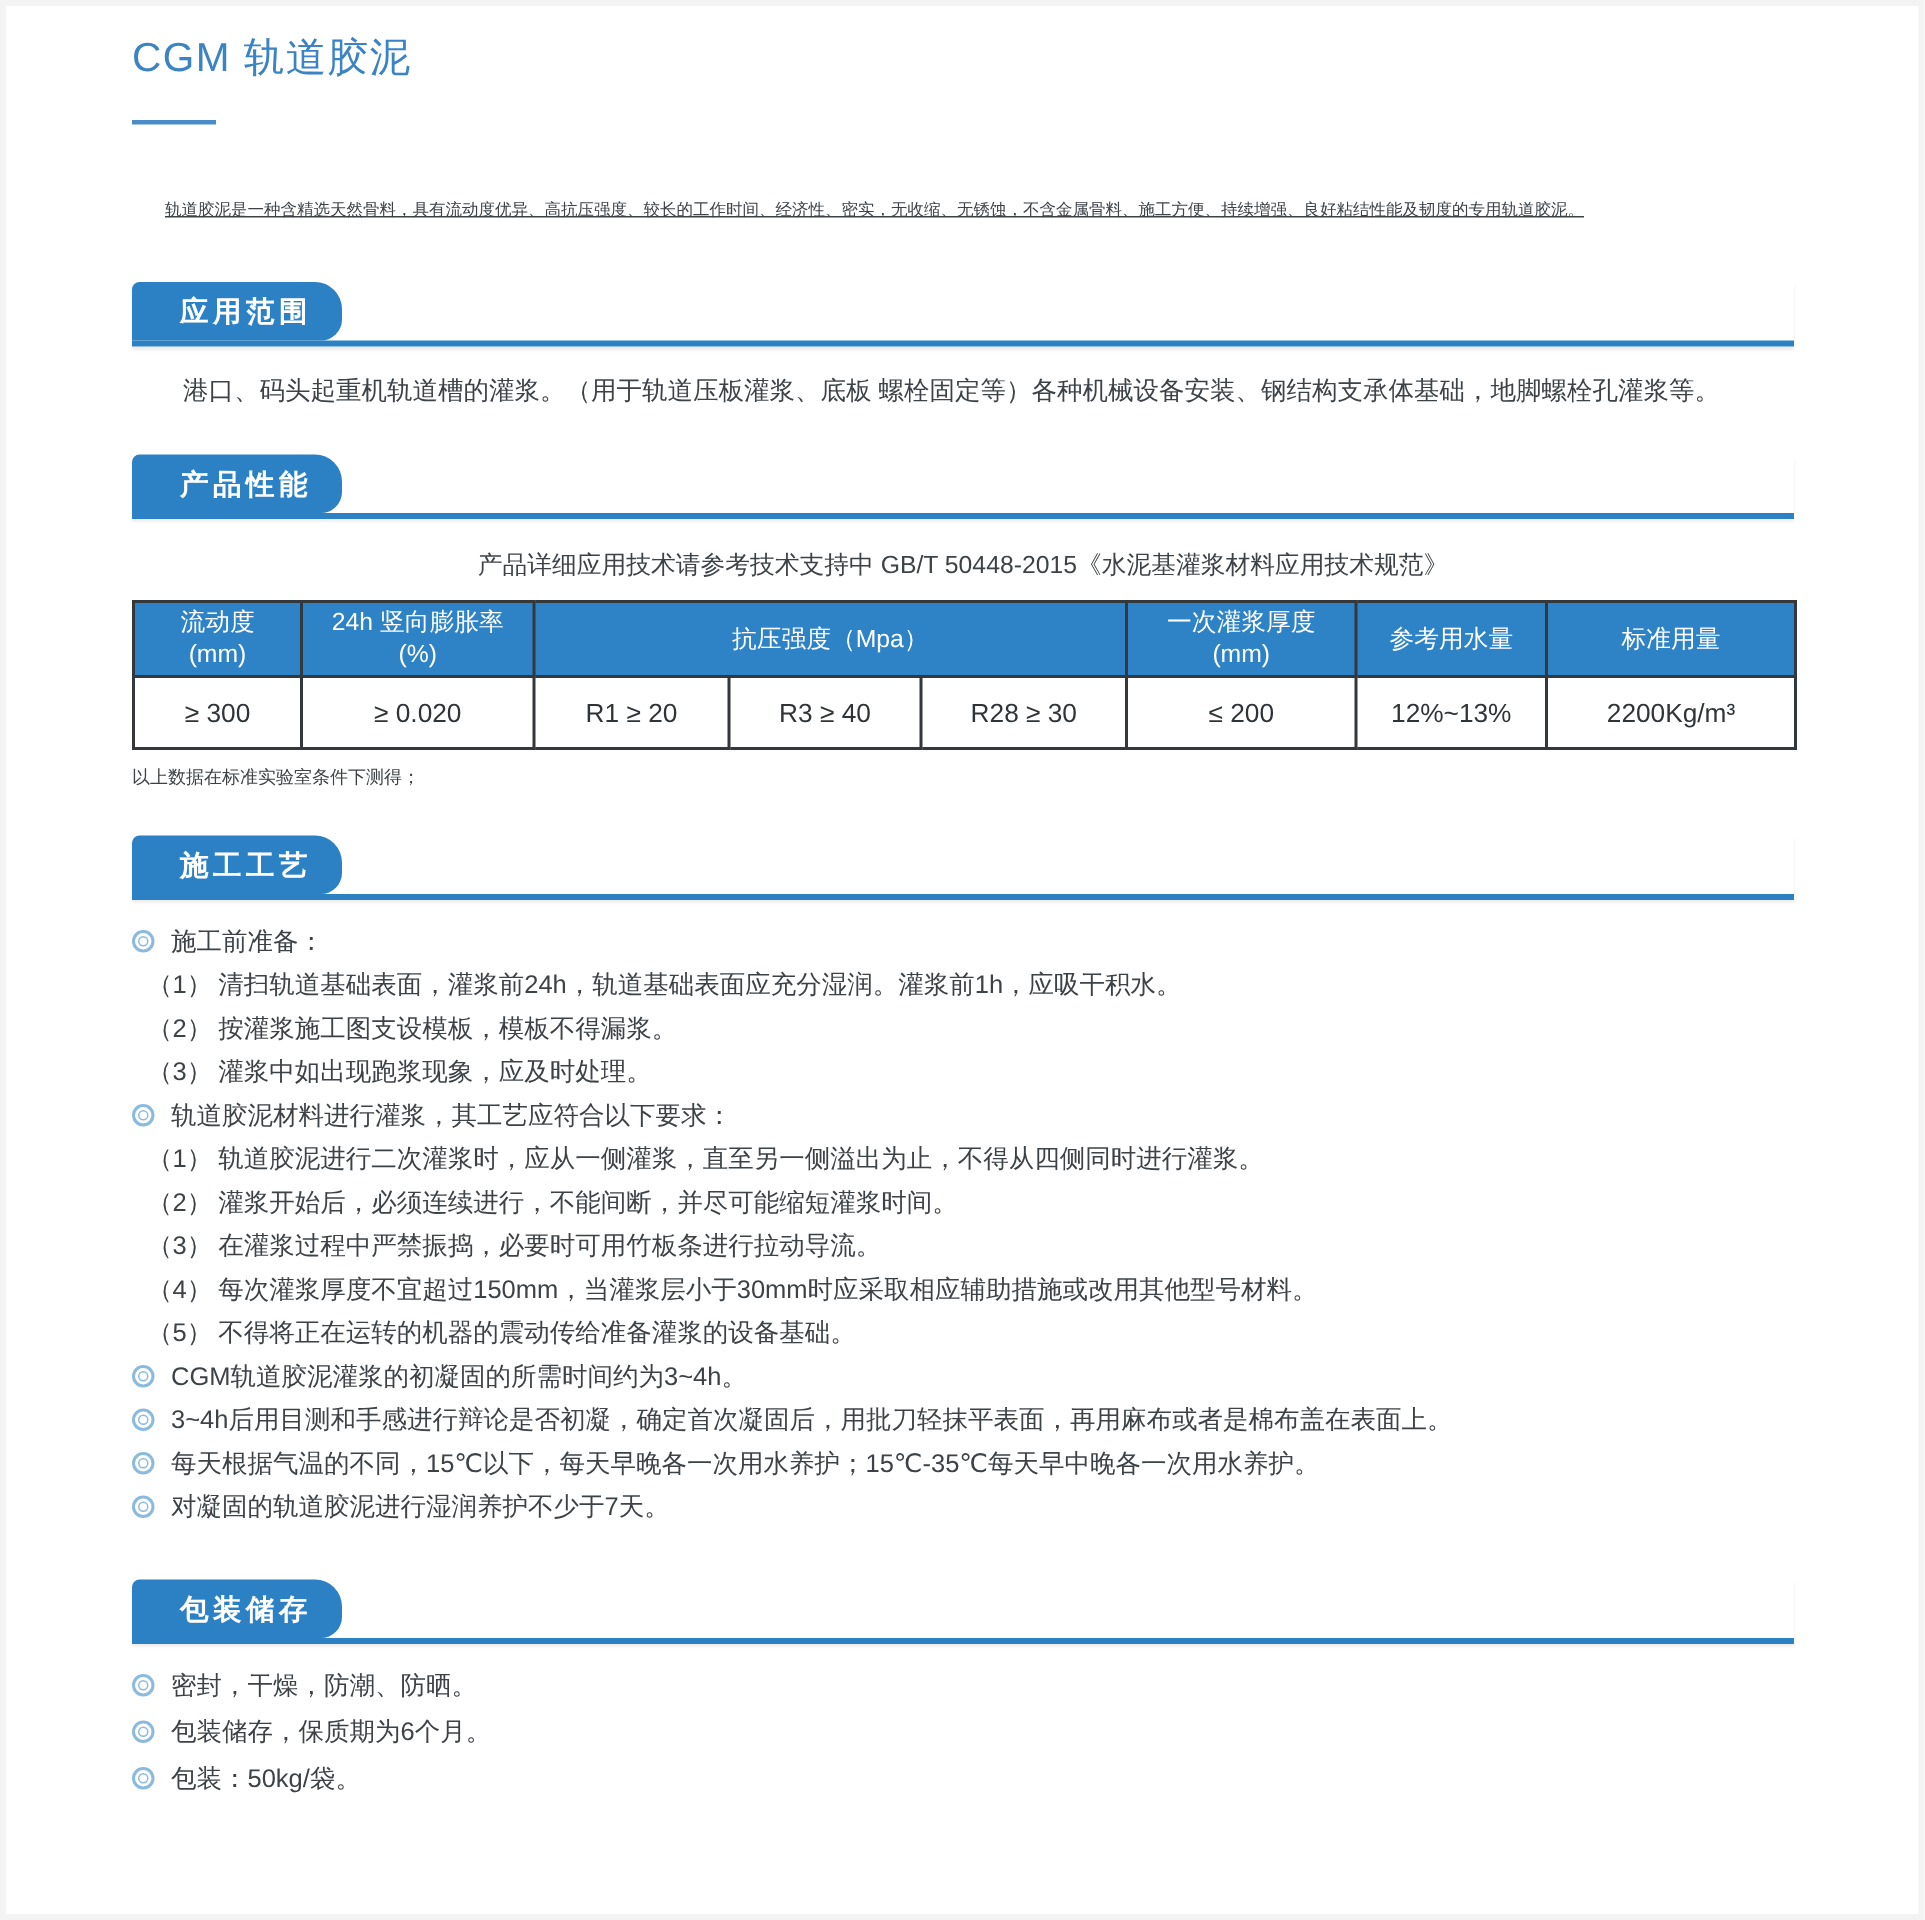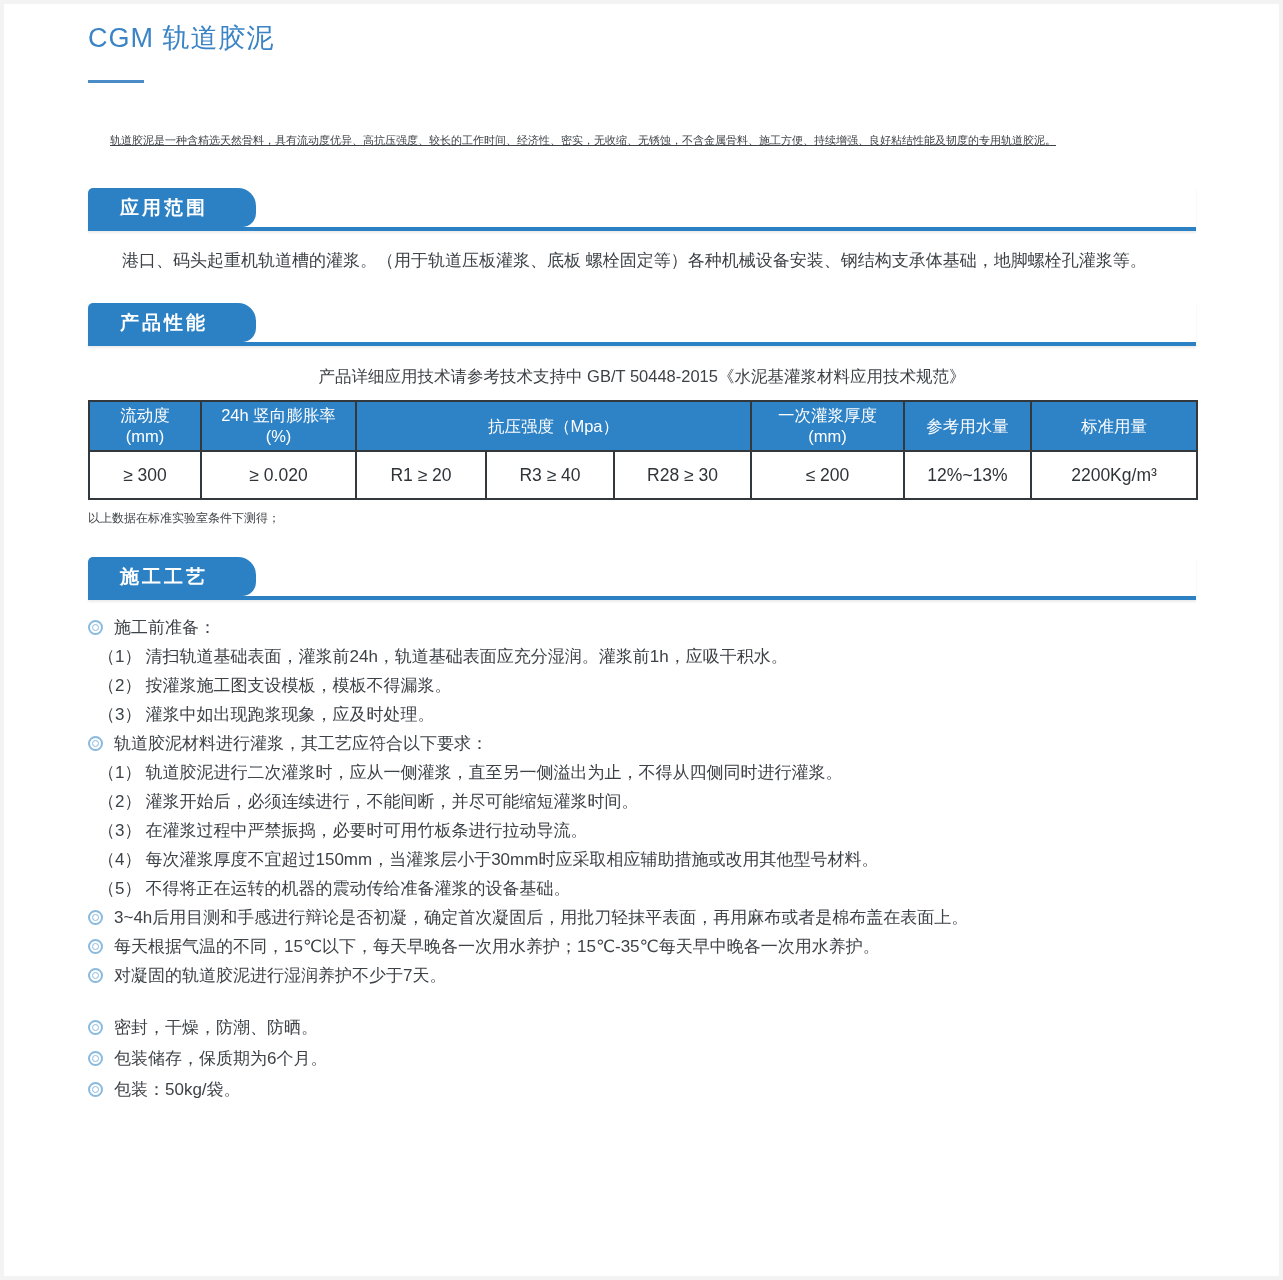--- a/index.html
+++ b/index.html
@@ -29,21 +29,21 @@
   .section-head{
     border-bottom:4px solid var(--accent);
     margin-top:32px;
     box-shadow:0 2px 2px rgba(0,0,0,0.08);
   }
   .badge{
     display:inline-block;
     background:var(--accent);
     color:#ffffff;
     font-size:19px;font-weight:bold;letter-spacing:3px;
-    padding:7px 48px 6px 32px;
+    padding:7px 20px 6px 32px;
     border-radius:5px 18px 14px 0;
     vertical-align:bottom;
   }
   p.section-body{margin-top:15px;font-size:17px;line-height:29px;text-indent:2em;}
   .head-performance{margin-top:28px;}
   p.perf-note{margin-top:20px;font-size:16.5px;text-align:center;color:var(--text);}
   table.spec{
     margin-top:12px;width:1108px;table-layout:fixed;border-collapse:collapse;
   }
   table.spec th,table.spec td{
@@ -69,21 +69,21 @@
   .list-item .ring{
     flex:0 0 auto;width:15px;height:15px;margin:4px 11px 0 0;
     border:2px solid var(--bullet);border-radius:50%;position:relative;
   }
   .list-item .ring::after{
     content:"";position:absolute;inset:2px;border:1.5px solid var(--bullet);border-radius:50%;
   }
   .list-item.sub{padding-left:10px;}
   .list-item .marker{flex:0 0 auto;margin-right:4px;}
   .head-packaging{margin-top:36px;}
-  .pack-list{margin-top:28px;text-align:center;}
+  .pack-list{margin-top:16px;text-align:center;}
   .pack-list .list-item{margin-bottom:7px;}
 </style>
 </head>
 <body>
 
 <div class="page">
 
   <h1 class="title">CGM 轨道胶泥</h1>
   <div class="title-dash"></div>
 
@@ -174,32 +174,39 @@
       <div class="list-item sub">
         <span class="marker">（4）</span>
         <span class="txt">每次灌浆厚度不宜超过150mm，当灌浆层小于30mm时应采取相应辅助措施或改用其他型号材料。</span>
       </div>
       <div class="list-item sub">
         <span class="marker">（5）</span>
         <span class="txt">不得将正在运转的机器的震动传给准备灌浆的设备基础。</span>
       </div>
       <div class="list-item main">
         <span class="ring"></span>
+        <span class="txt">CGM轨道胶泥灌浆的初凝固的所需时间约为3~4h。</span>
+      </div>
+      <div class="list-item main">
+        <span class="ring"></span>
         <span class="txt">3~4h后用目测和手感进行辩论是否初凝，确定首次凝固后，用批刀轻抹平表面，再用麻布或者是棉布盖在表面上。</span>
       </div>
       <div class="list-item main">
         <span class="ring"></span>
         <span class="txt">每天根据气温的不同，15℃以下，每天早晚各一次用水养护；15℃-35℃每天早中晚各一次用水养护。</span>
       </div>
       <div class="list-item main">
         <span class="ring"></span>
         <span class="txt">对凝固的轨道胶泥进行湿润养护不少于7天。</span>
       </div>
     </div>
 
+  <div class="section-head head-packaging">
+    <span class="badge">包装储存</span>
+  </div>
   <div class="item-list pack-list">
       <div class="list-item main">
         <span class="ring"></span>
         <span class="txt">密封，干燥，防潮、防晒。</span>
       </div>
       <div class="list-item main">
         <span class="ring"></span>
         <span class="txt">包装储存，保质期为6个月。</span>
       </div>
       <div class="list-item main">

